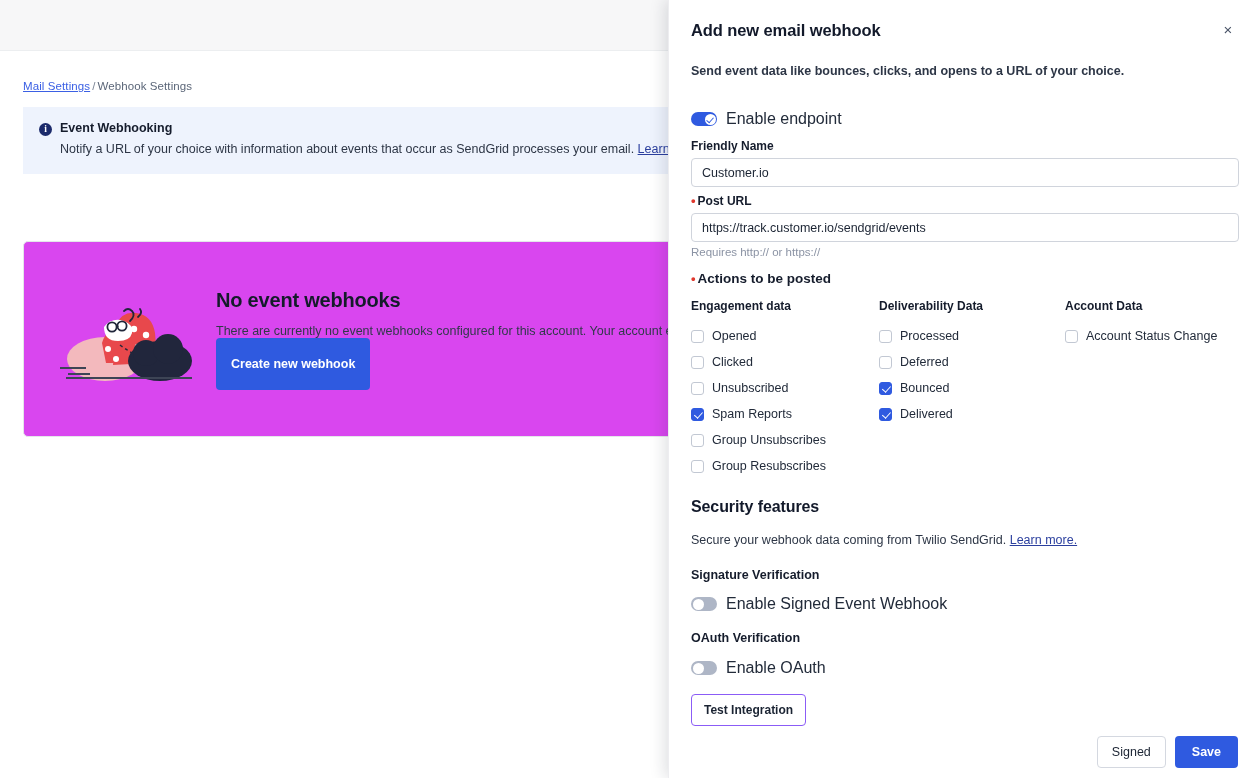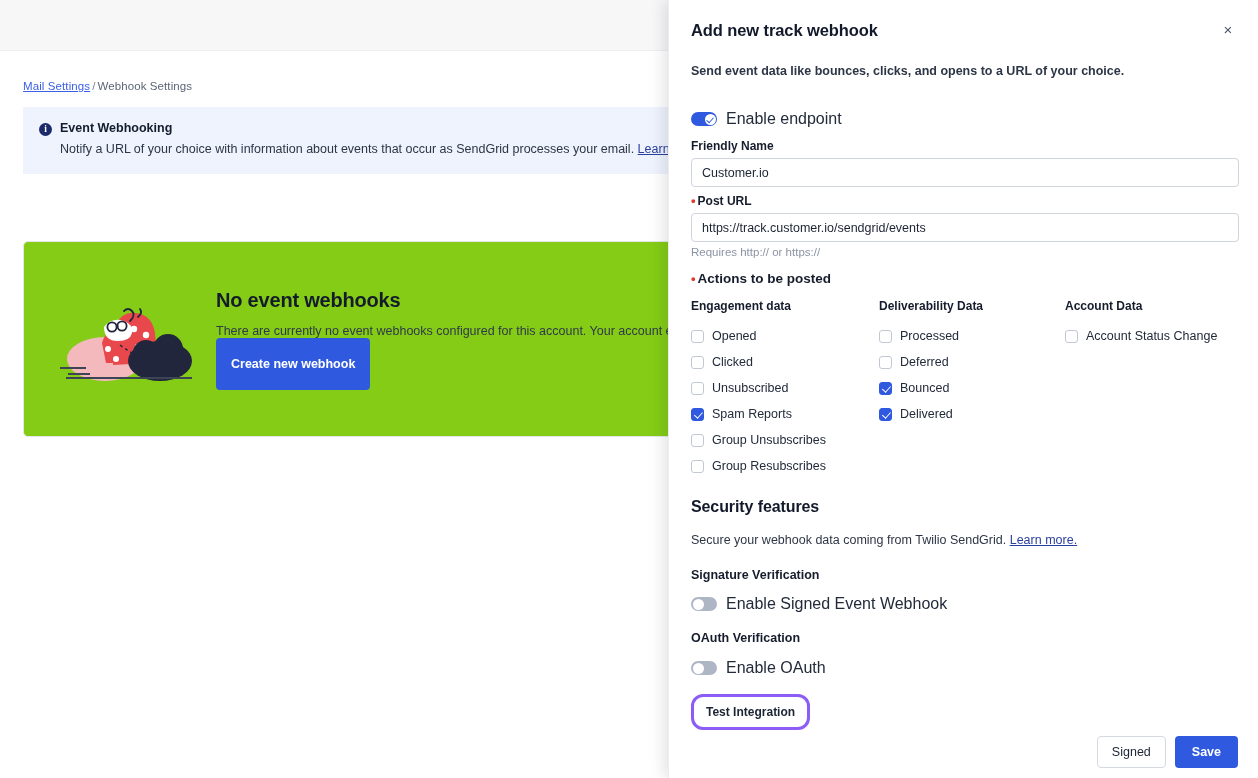--- a/index.html
+++ b/index.html
@@ -42,21 +42,21 @@
     font-weight: 700; font-family: "Liberation Serif", serif; flex: none; margin-top: 2px;
   }
   .info-title { font-size: 12.5px; font-weight: 700; color: #151c2c; }
   .info-body {
     margin: 5px 0 0 21px; font-size: 12.5px; color: #2d3646; line-height: 1.35;
   }
   .info-body a { color: #2b3f9e; text-decoration: underline; }
 
   .empty-card {
     position: absolute; left: 23px; top: 241px; width: 700px; height: 196px;
-    border: 1px solid #e4e6ea; border-radius: 5px; background: #84cc16;
+    border: 1px solid #e4e6ea; border-radius: 5px; background: #d946ef;
     overflow: hidden;
   }
   .empty-inner { display: flex; align-items: center; height: 100%; padding-left: 26px; }
   .illus { width: 150px; flex: none; }
   .empty-text { margin-left: 16px; }
   .empty-title { font-size: 20px; font-weight: 700; color: #141b2a; letter-spacing: -.2px; }
   .empty-desc {
     margin-top: 12px; font-size: 12.5px; color: #303949;
     white-space: nowrap;
   }
@@ -155,21 +155,21 @@
   .sec-sub a { color: #2b3f9e; text-decoration: underline; }
 
   .sub-head { font-size: 12.5px; font-weight: 700; color: #151c2c; }
   .sig-head { position: absolute; left: 22px; top: 568px; }
   .sig-toggle { position: absolute; left: 22px; top: 595px; }
   .oauth-head { position: absolute; left: 22px; top: 631px; }
   .oauth-toggle { position: absolute; left: 22px; top: 659px; }
 
   .btn-outline {
     position: absolute; left: 22px; top: 694px;
-    background: #fff; border: 3px solid #8b5cf6; border-radius: 12px;
+    background: #fff; border: 1px solid #8b5cf6; border-radius: 4px;
     font-size: 12px; font-weight: 700; color: #1b2433;
     padding: 8px 12px; cursor: pointer; font-family: inherit;
   }
 
   .panel-footer {
     position: absolute; right: 20px; bottom: 10px;
     display: flex; gap: 9px; align-items: center;
   }
   .btn-cancel {
     background: #fff; border: 1px solid #d4d8e0; border-radius: 4px;
@@ -242,21 +242,21 @@
       <div class="empty-text">
         <div class="empty-title">No event webhooks</div>
         <div class="empty-desc">There are currently no event webhooks configured for this account. Your account enables you</div>
         <button class="btn-primary">Create new webhook</button>
       </div>
     </div>
   </div>
 
   <div class="panel">
 
-    <div class="panel-title">Add new track webhook</div>
+    <div class="panel-title">Add new email webhook</div>
     <button class="close-btn">×</button>
     <div class="panel-sub">Send event data like bounces, clicks, and opens to a URL of your choice.</div>
 
     <div class="toggle-row enable-endpoint">
       <button class="toggle on">
           <span class="knob"></span>
         </button>
       <span class="toggle-label">Enable endpoint</span>
     </div>
 

